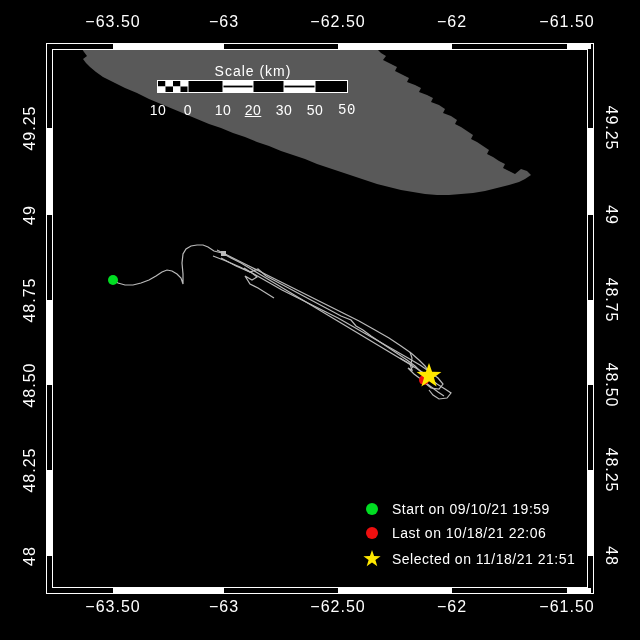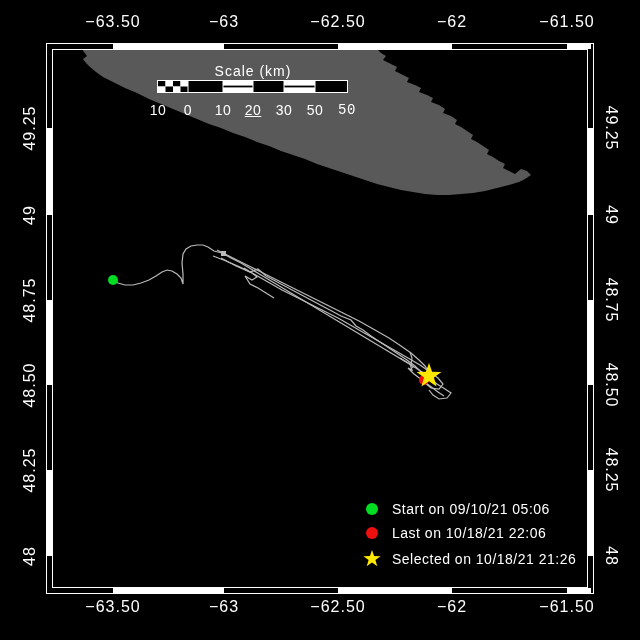--- a/index.html
+++ b/index.html
@@ -101,17 +101,17 @@
       <div class="lbl axis-lbl rot-r" style="left: 611px; top: 470px;">48.25</div>
       <div class="lbl axis-lbl rot-r" style="left: 611px; top: 556px;">48</div>
       <div class="lbl scale-title" style="left: 253px; top: 71px; text-align: center;">Scale (km)</div>
       <div class="lbl scale-num" style="left: 158px; top: 110px;">10</div>
       <div class="lbl scale-num" style="left: 188px; top: 110px;">0</div>
       <div class="lbl scale-num" style="left: 223px; top: 110px;">10</div>
       <div class="lbl scale-num" style="left: 253px; top: 110px; text-decoration: underline;">20</div>
       <div class="lbl scale-num" style="left: 284px; top: 110px;">30</div>
       <div class="lbl scale-num" style="left: 315px; top: 110px;">50</div>
       <div class="lbl scale-num" style="left: 347px; top: 110px; font-family: Liberation Mono, monospace;">50</div>
-      <div class="lbl legend-lbl" style="left: 392px; top: 509px; transform: translate(0px, -50%);">Start on 09/10/21 05:06</div>
+      <div class="lbl legend-lbl" style="left: 392px; top: 509px; transform: translate(0px, -50%);">Start on 09/10/21 19:59</div>
       <div class="lbl legend-lbl" style="left: 392px; top: 533px; transform: translate(0px, -50%);">Last on 10/18/21 22:06</div>
-      <div class="lbl legend-lbl" style="left: 392px; top: 559px; transform: translate(0px, -50%);">Selected on 10/18/21 21:26</div>
+      <div class="lbl legend-lbl" style="left: 392px; top: 559px; transform: translate(0px, -50%);">Selected on 11/18/21 21:51</div>
     </div>
 </div>
 
 </body></html>

